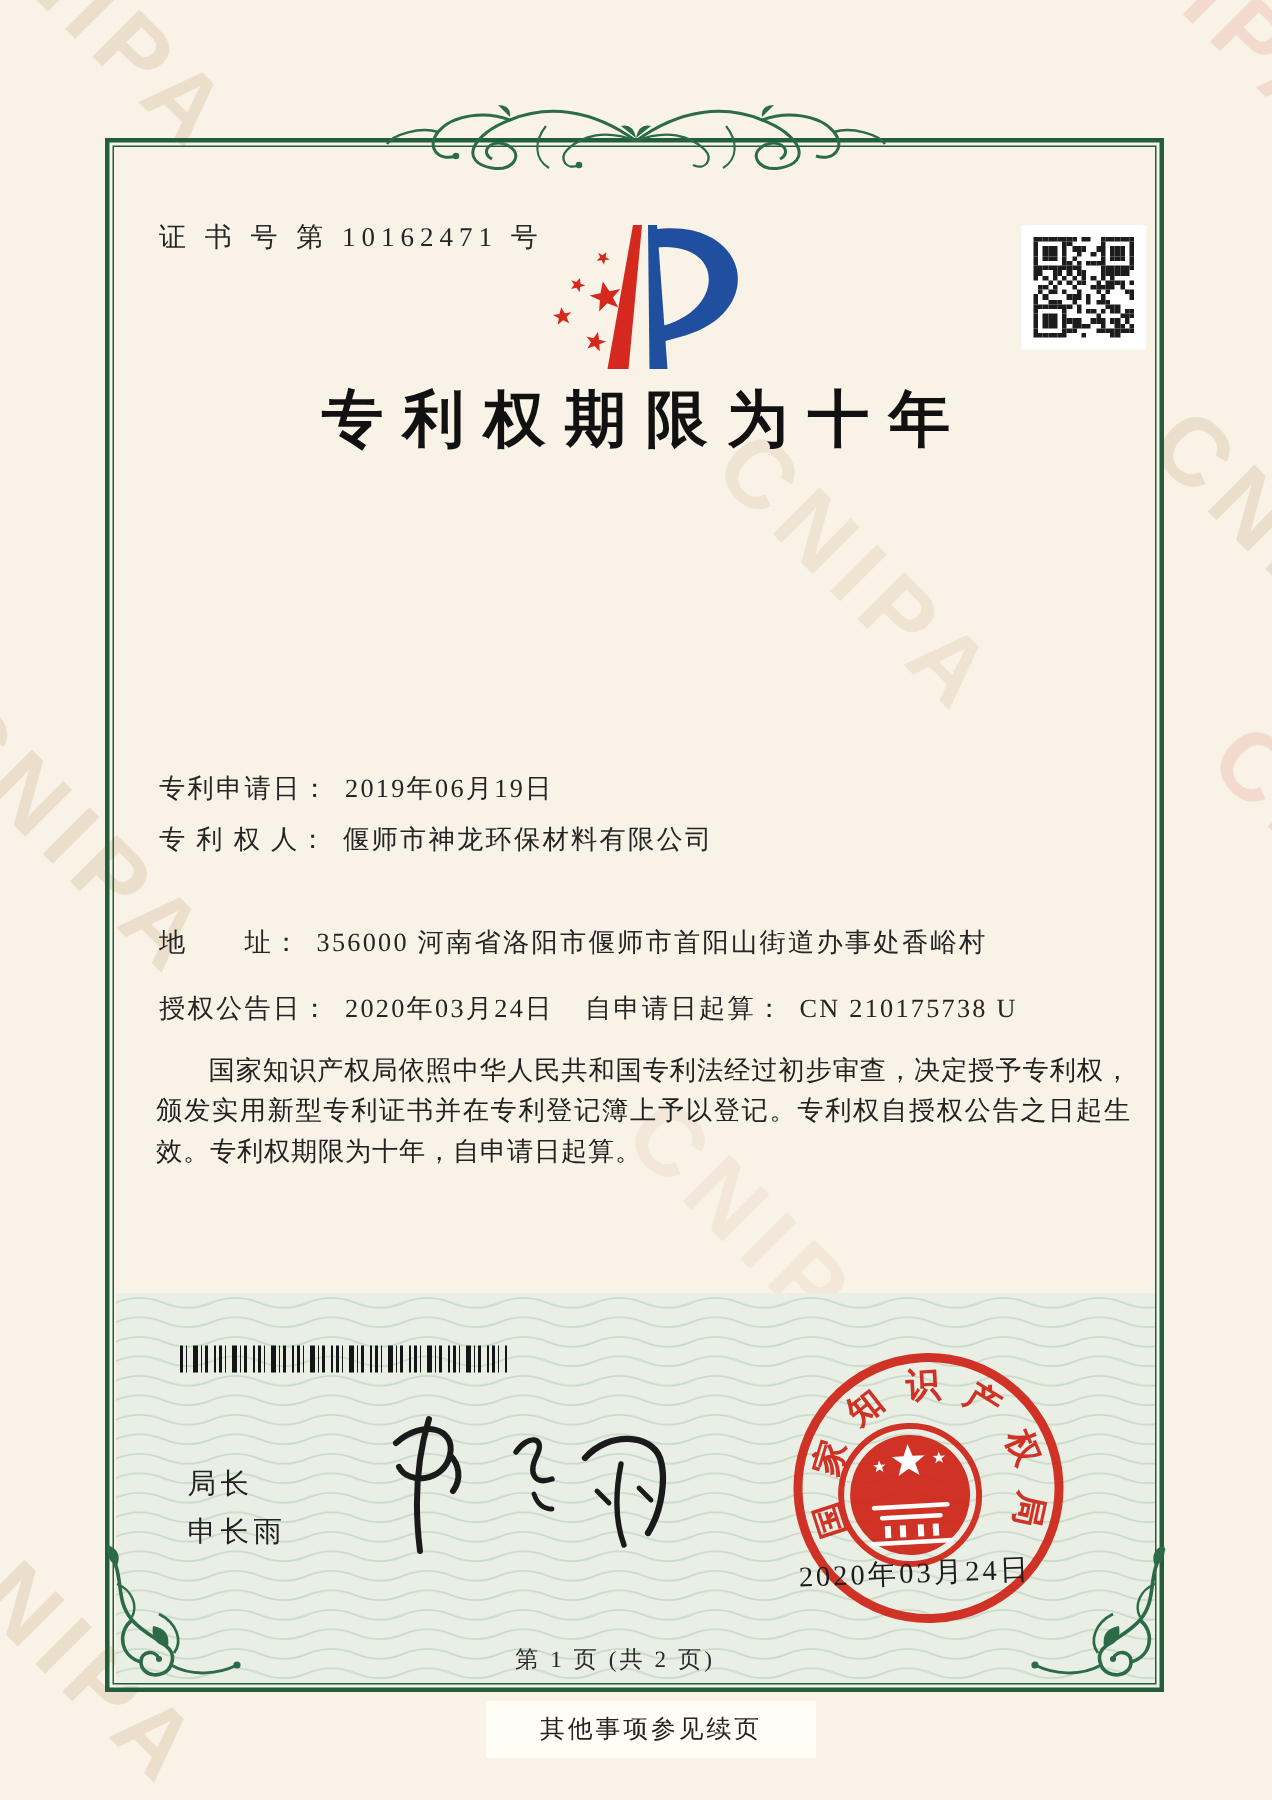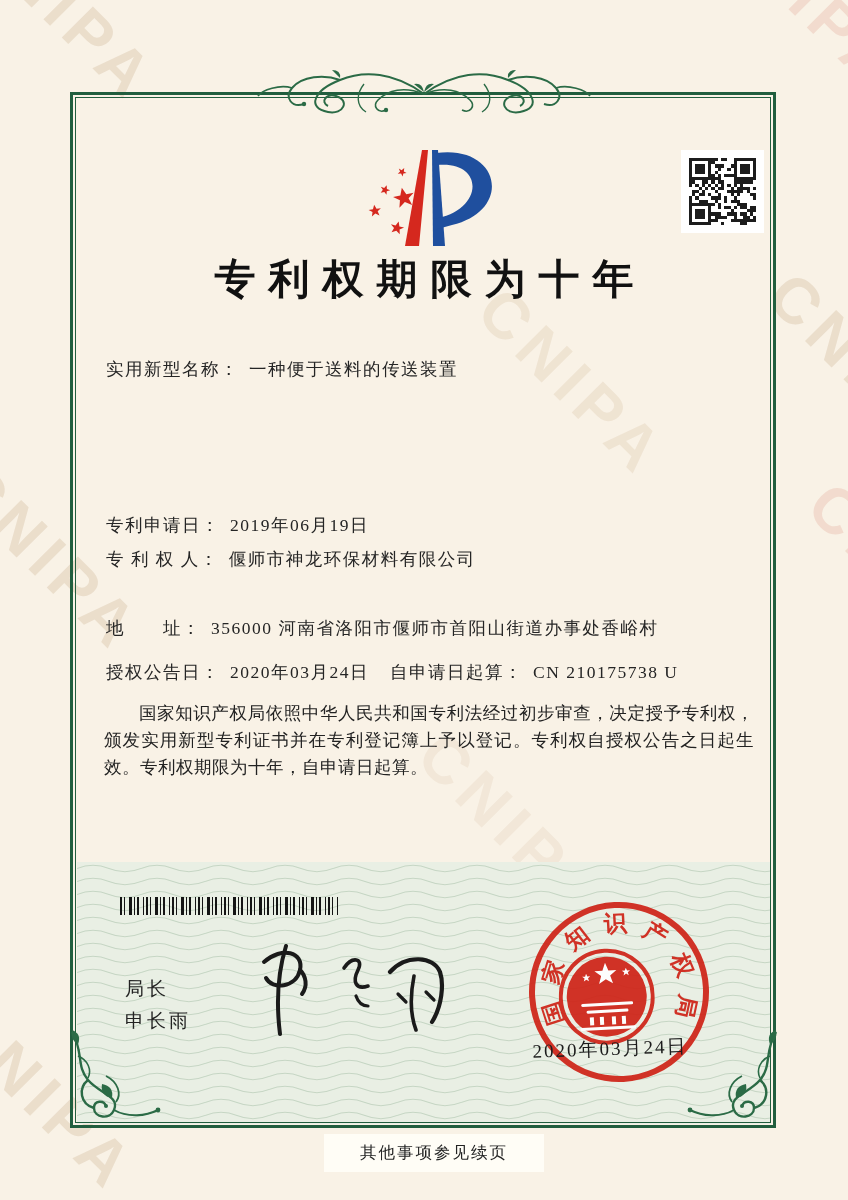--- a/index.html
+++ b/index.html
@@ -162,20 +162,21 @@
   <g fill="#2b6b46">
     <path d="M14 8 q10 4 6 14 q-8 -4 -6 -14z"></path>
     <path d="M44 62 q12 2 10 14 q-12 -2 -10 -14z"></path>
     <circle cx="100" cy="88" r="2.4"></circle>
       <circle cx="48" cy="84" r="2"></circle>
   </g>
 </svg>
 
 <div class="content">
 
+  <div class="cert-no">证 书 号 第 10162471 号</div>
 
   <svg class="logo" width="150" height="114" viewBox="0 0 150 114">
     <defs>
       <path id="st" d="M0,-10 L2.9,-3.1 10,-3.1 4.2,1.2 6.2,8.1 0,4 -6.2,8.1 -4.2,1.2 -10,-3.1 -2.9,-3.1 Z"></path>
     </defs>
     <polygon points="70,10 76,10 67,106 53,106" fill="#d5281e"></polygon>
     <polygon points="80,10 86,10 93,106 81,106" fill="#1f4f9e"></polygon>
     <path d="M84,13 C148,4 162,70 100,85 L82,90 L81,79 C132,72 134,20 85,25 Z" fill="#1f4f9e"></path>
     <g fill="#d5281e">
       <use href="#st" transform="translate(52,58) scale(1.05) rotate(-12)"></use>
@@ -421,23 +422,20 @@
         <i style="left:16px;top:64px"></i>
         <i style="left:19.200000000000003px;top:64px"></i>
         <i style="left:32px;top:64px"></i>
         <i style="left:51.2px;top:64px"></i>
         <i style="left:54.400000000000006px;top:64px"></i>
       </div>
     </div>
 
   <div class="title">专利权期限为十年</div>
 
-  <div class="row" style="top:357px;">
-    <span class="lbl">实用新型名称：</span><span class="val">一种便于送料的传送装置</span>
-  </div>
   <div class="row" style="top:513px;">
     <span class="lbl">专利申请日：</span><span class="val">2019年06月19日</span>
   </div>
   <div class="row" style="top:547px;">
     <span class="lbl">专 利 权 人：</span><span class="val">偃师市神龙环保材料有限公司</span>
   </div>
   <div class="row" style="top:616px;">
     <span class="lbl">地　　址：</span><span class="val">356000 河南省洛阳市偃师市首阳山街道办事处香峪村</span>
   </div>
   <div class="row" style="top:660px;">
@@ -492,15 +490,16 @@
         <rect x="30" y="70" width="4" height="8"></rect>
         <rect x="40" y="70" width="4" height="8"></rect>
         <rect x="52" y="70" width="4" height="8"></rect>
         <rect x="62" y="70" width="4" height="8"></rect>
         <rect x="20" y="80" width="56" height="3" rx="1.5"></rect>
       </g>
     </svg>
   </div>
   <div class="seal-date">2020年03月24日</div>
 
+  <div class="page-indicator">第 1 页 (共 2 页)</div>
 </div>
 
 <div class="footer-note">其他事项参见续页</div>
 
 </body></html>

